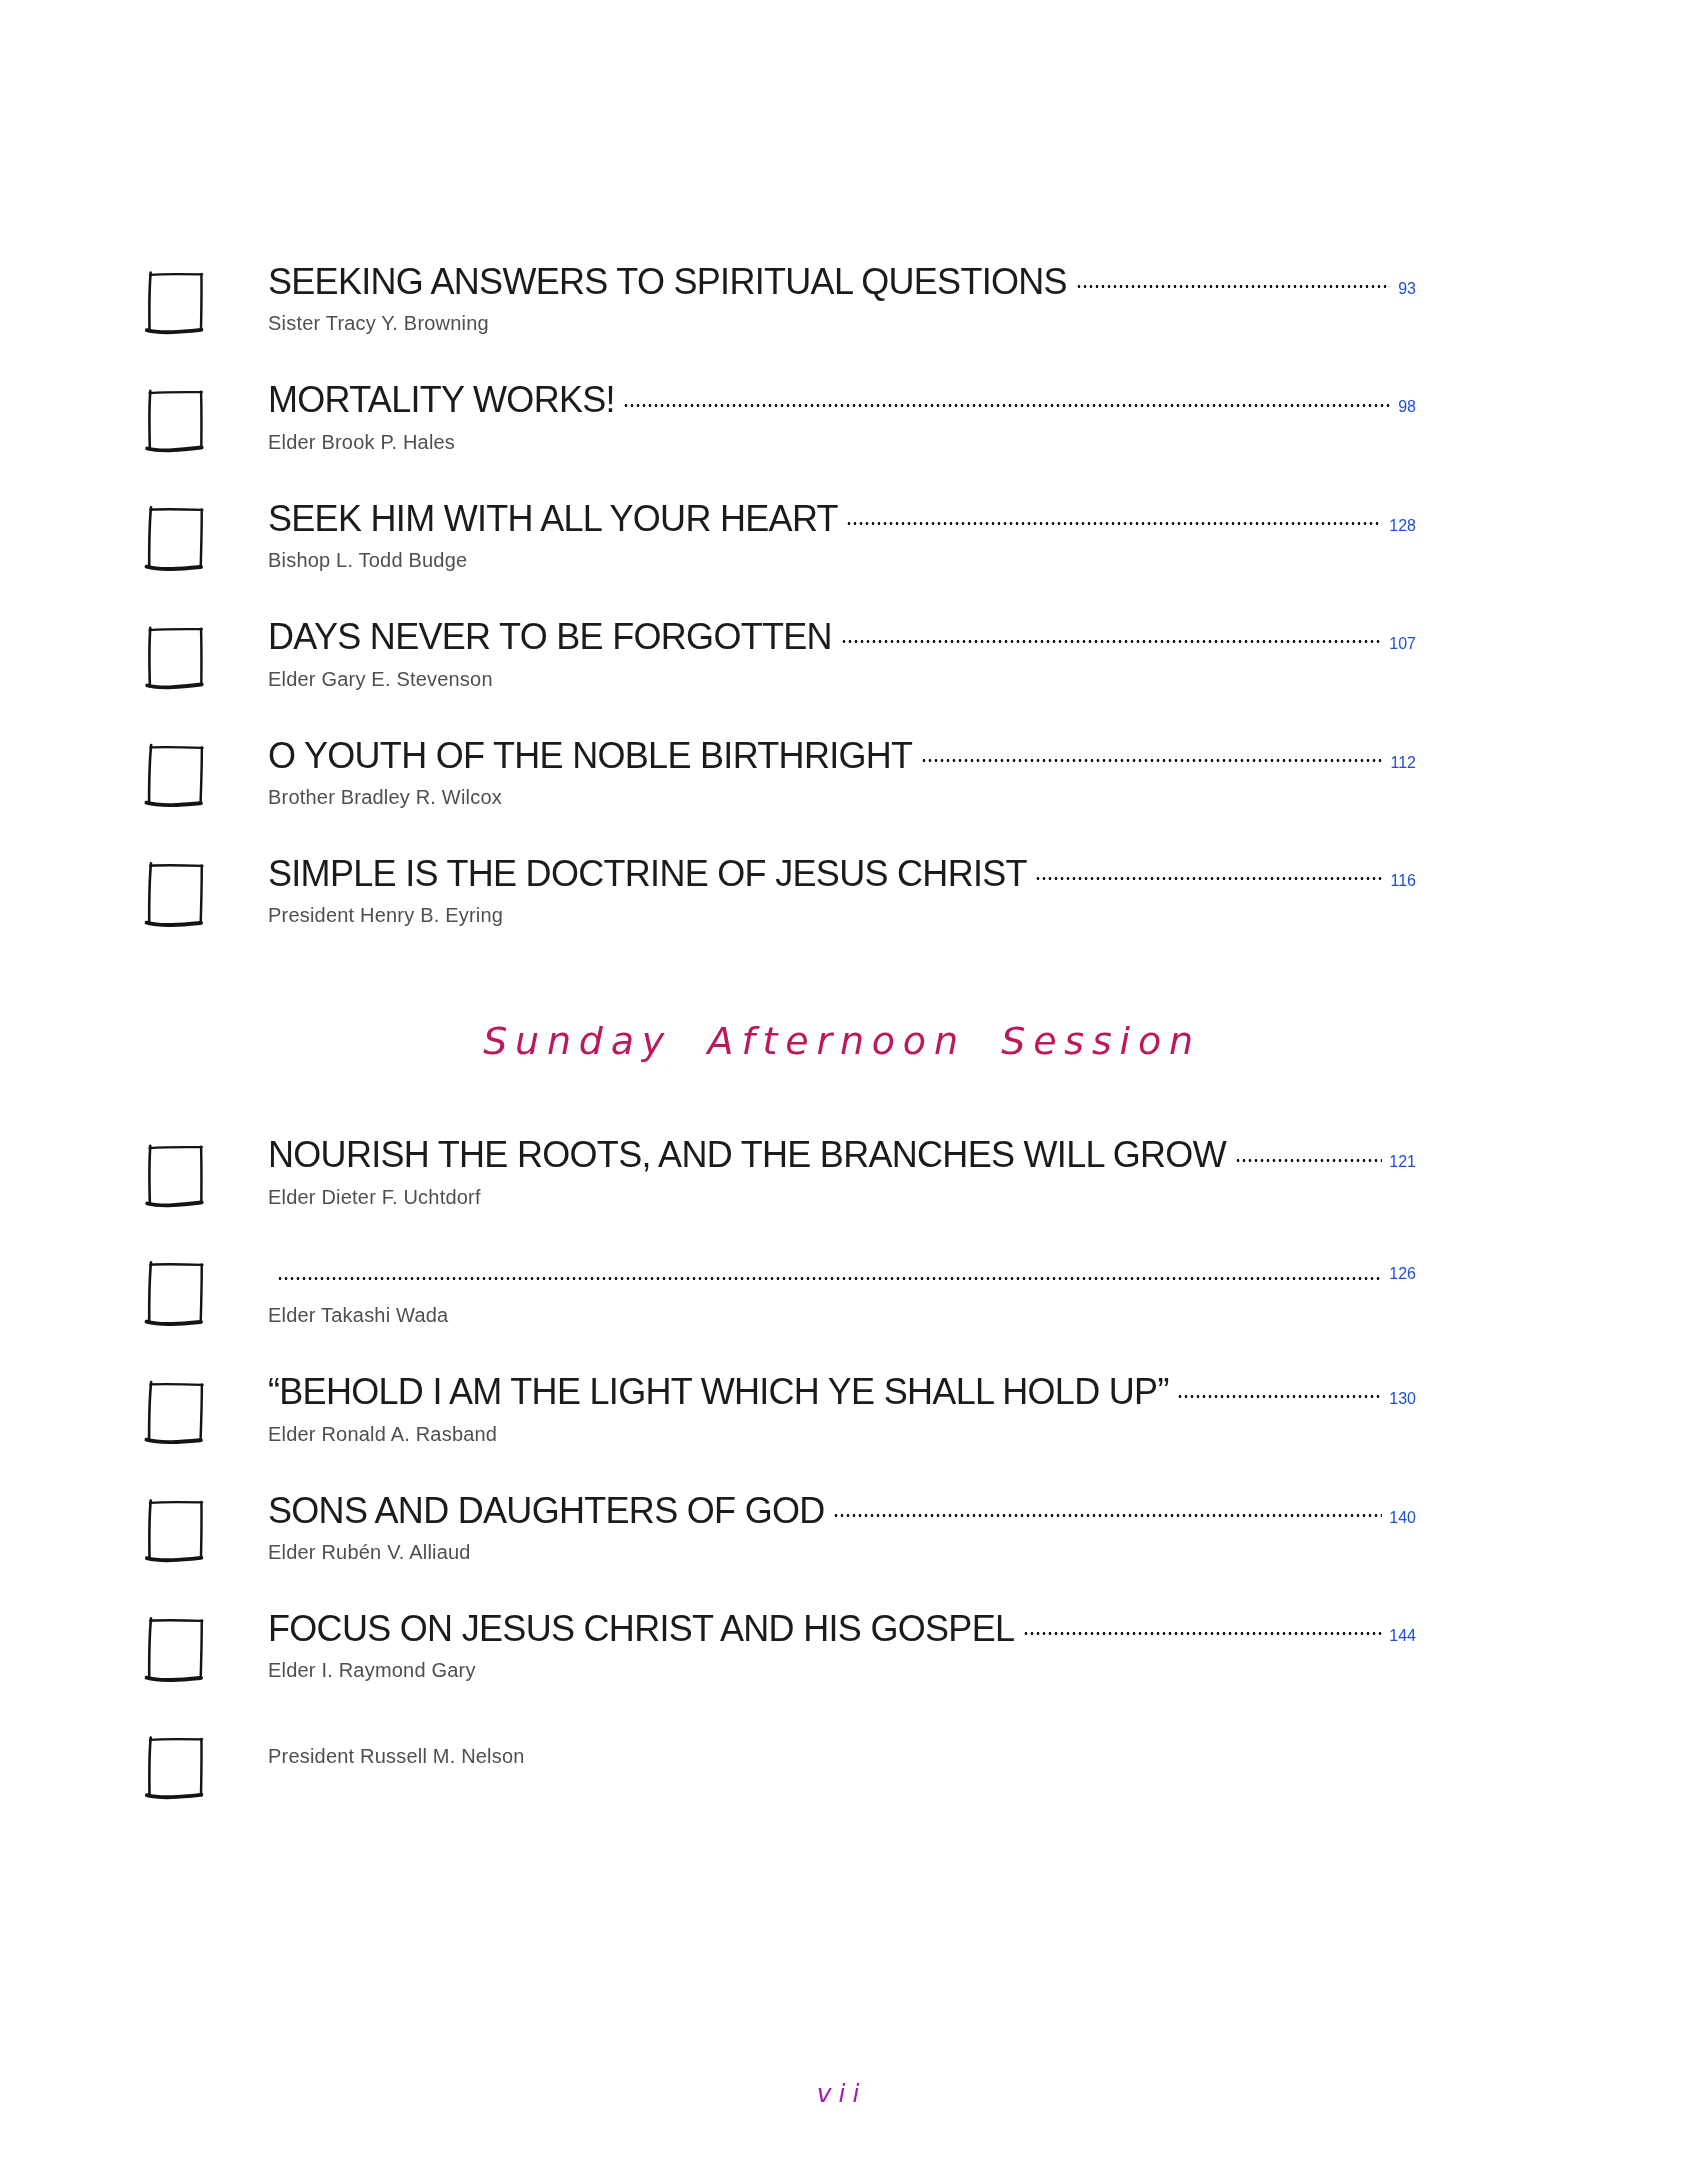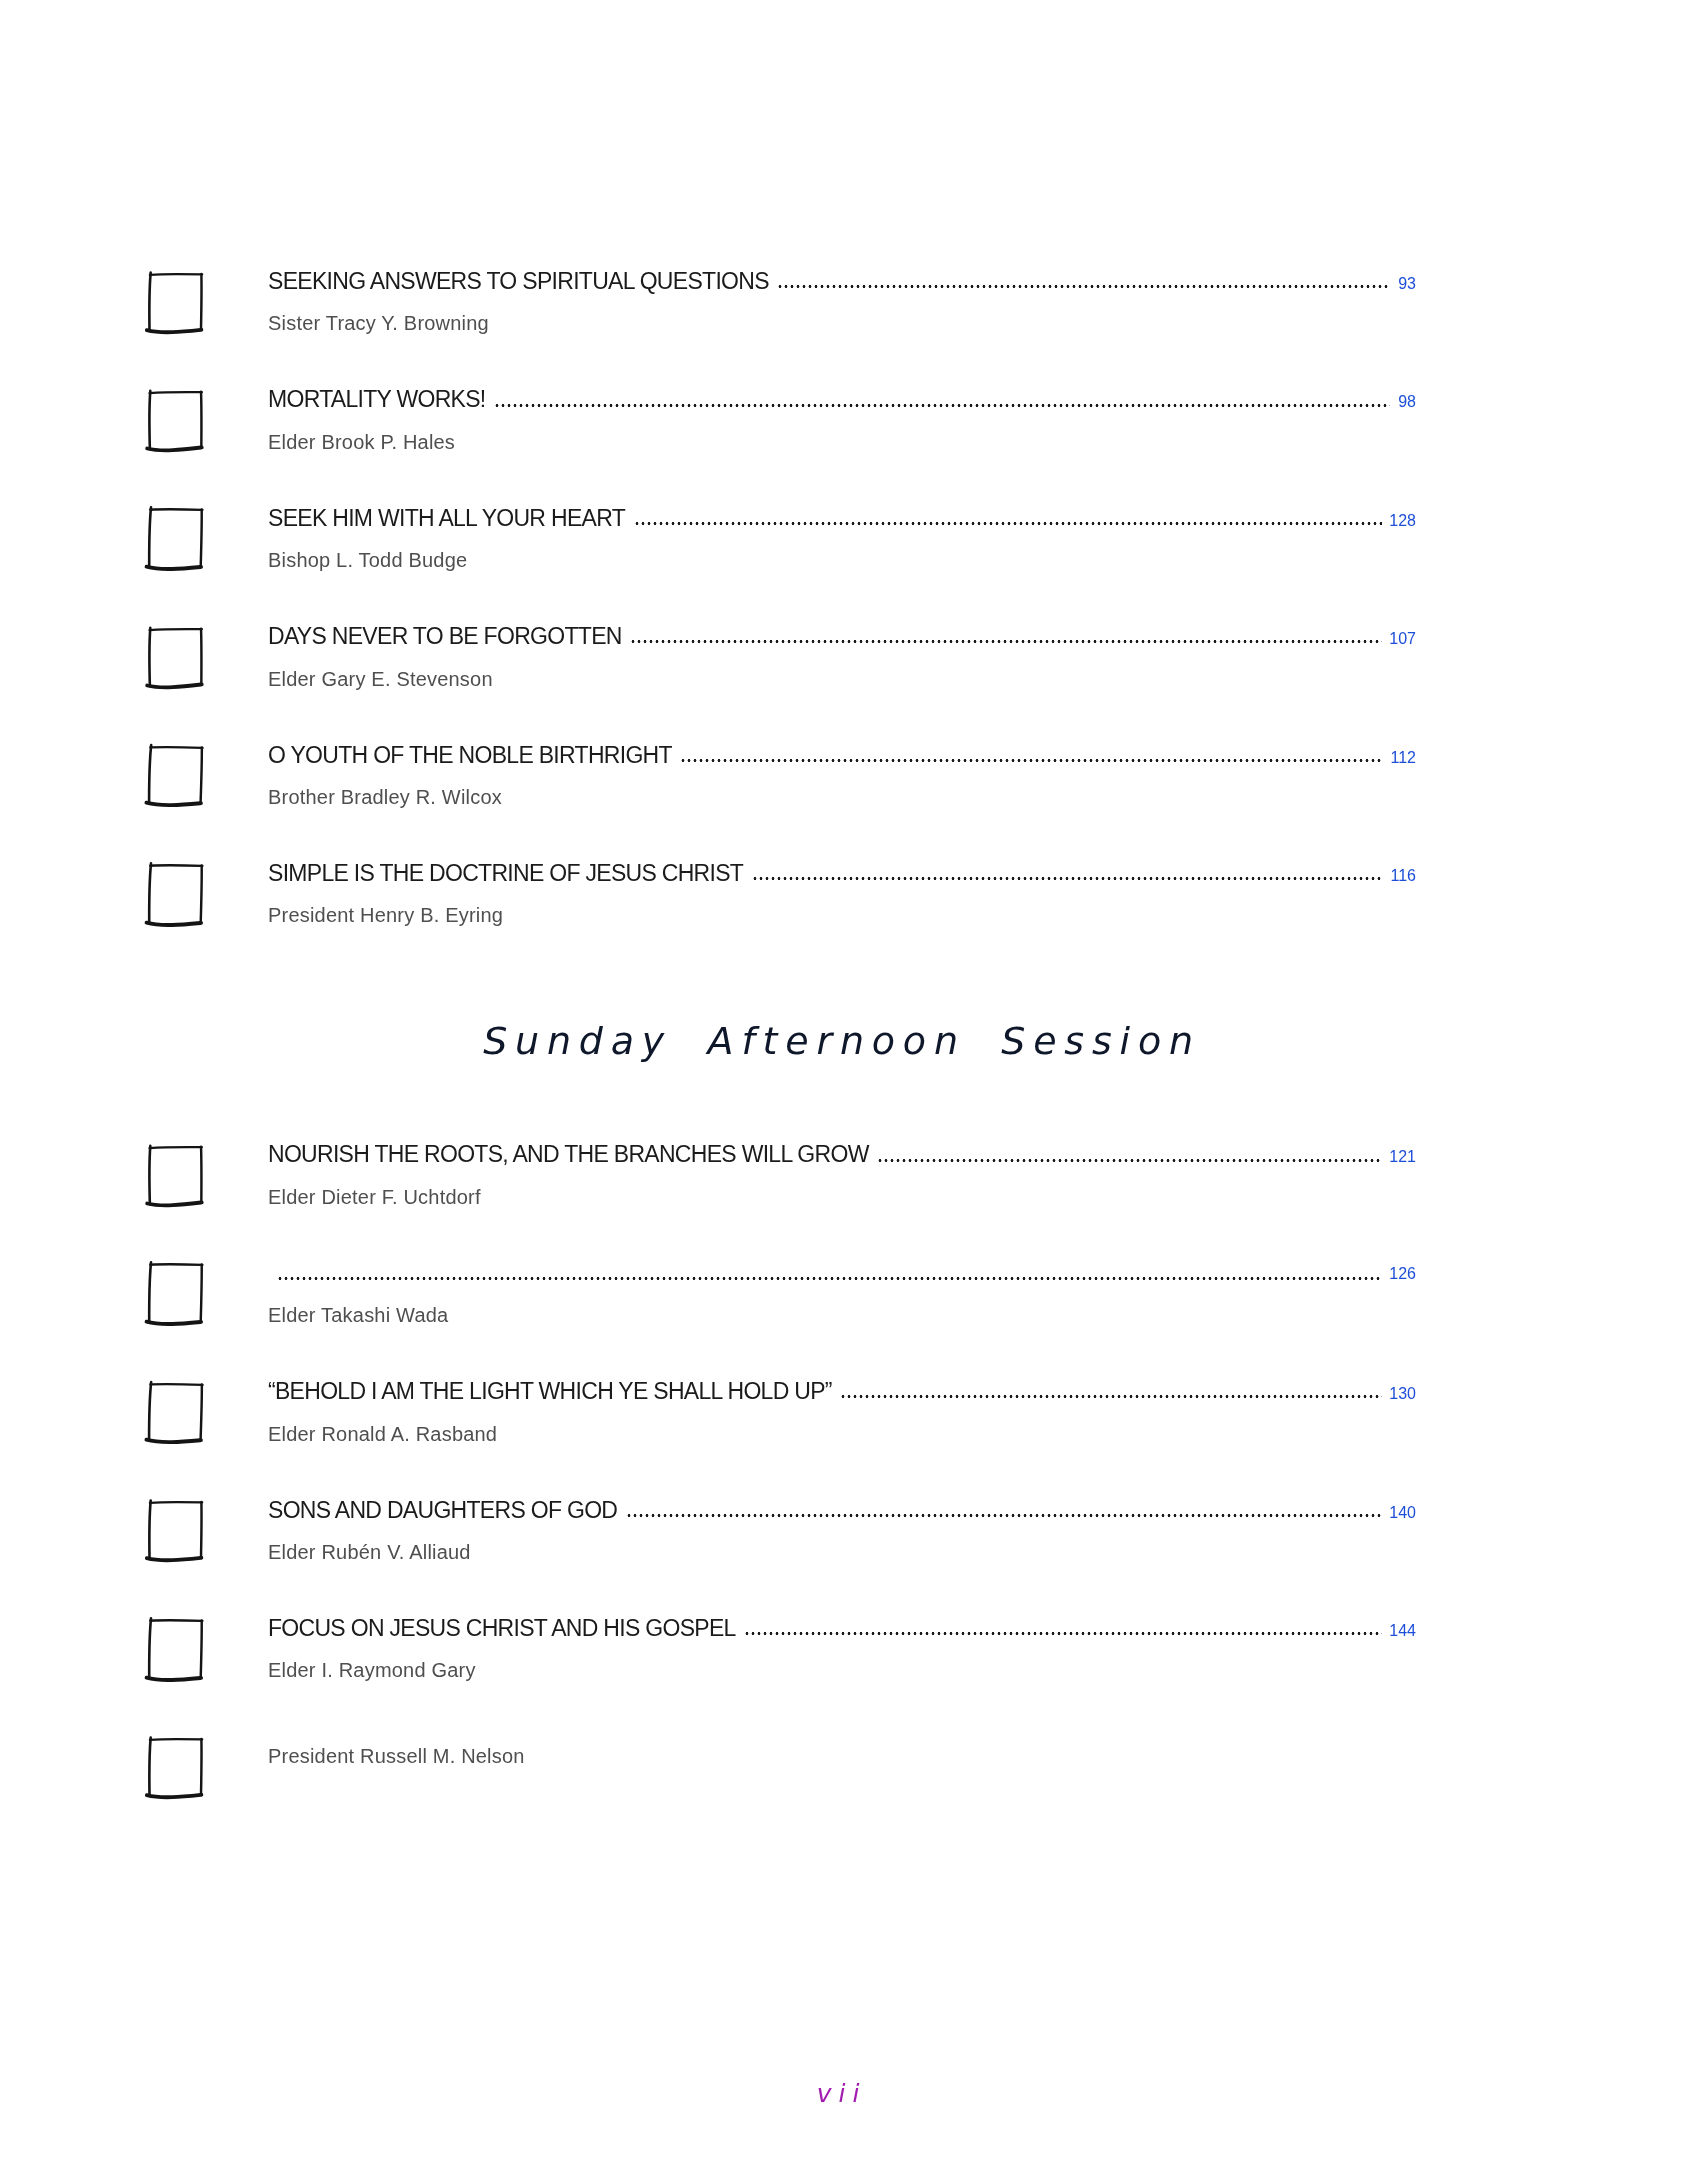--- a/index.html
+++ b/index.html
@@ -37,21 +37,21 @@
   .content { flex: 1; margin-left: 62px; min-width: 0; }
 
   .title-row {
     display: flex;
     align-items: baseline;
     white-space: nowrap;
     line-height: 33px;
     height: 33px;
   }
   .title {
-    font-size: 23px;
+    font-size: 36px;
     font-weight: 400;
     letter-spacing: -0.7px;
     font-stretch: condensed;
     color: #1b1b1b;
   }
   .leader {
     flex: 1 1 auto;
     min-width: 12px;
     height: 7px;
     align-self: flex-end;
@@ -77,21 +77,21 @@
 
   .session-header {
     margin: 86px 0 73px 125px;
     text-align: center;
     font-family: "DejaVu Sans", sans-serif;
     font-style: italic;
     font-size: 38px;
     line-height: 48px;
     letter-spacing: 7.8px;
     word-spacing: 15.6px;
-    color: #0f172a;
+    color: #be185d;
   }
 
   .footer {
     position: absolute;
     top: 2079px;
     left: 268px;
     width: 1147px;
     text-align: center;
     font-family: "DejaVu Sans", sans-serif;
     font-style: italic;

